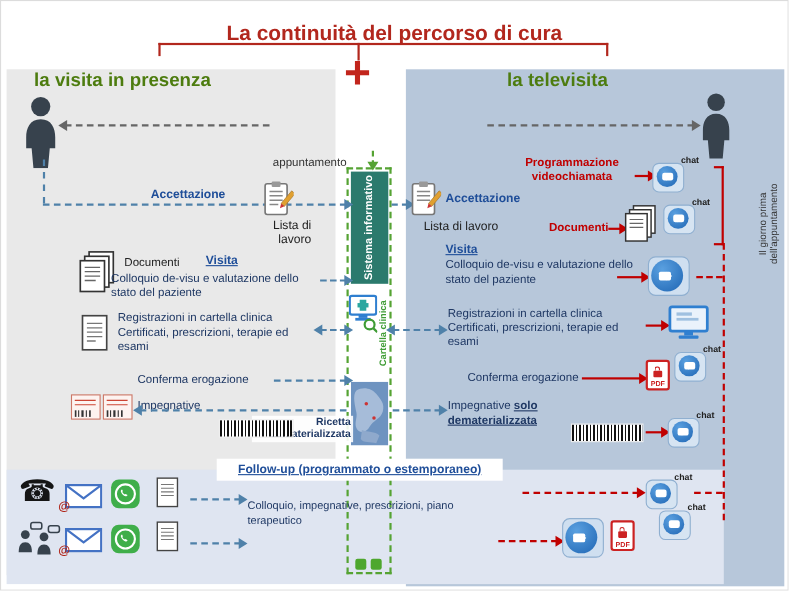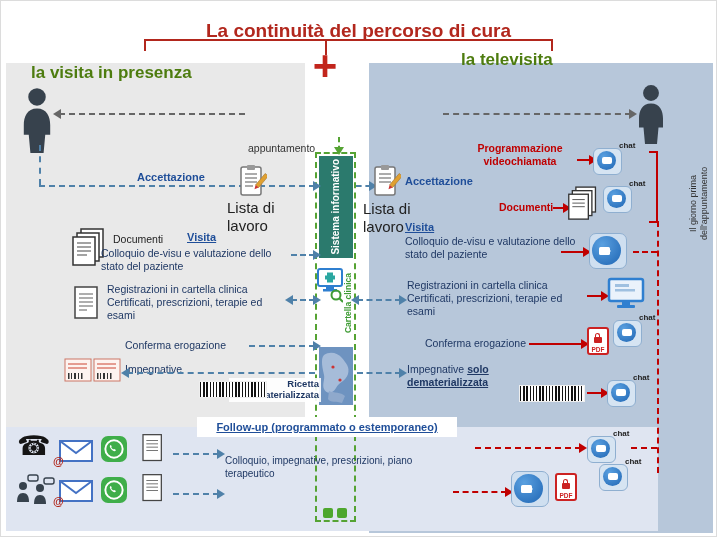--- a/index.html
+++ b/index.html
@@ -41,21 +41,21 @@
   .cart-label{left:340px;top:261px;height:82px;width:13px;display:flex;align-items:center;justify-content:center;}
   .cart-label .vtext{color:#3f9c35;font-weight:bold;font-size:8.5px;}
   .gsq{width:10px;height:10px;background:#4ea72e;border-radius:2px;}
   .ricetta{left:228px;top:377px;width:88px;text-align:right;font-size:9.5px;font-weight:bold;color:#1f3864;
            background:rgba(255,255,255,.9);padding:1px 2px;line-height:1.15;}
   
   .t-blue{color:#1f4e99;font-weight:bold;}
   .t-red{color:#c00000;font-weight:bold;}
   .t-body{color:#1f3864;}
   .u{text-decoration:underline;}
-  .small{font-size:15px;color:#222;text-align:left;line-height:1.2;}
+  .small{font-size:11px;color:#222;text-align:right;line-height:1.2;}
   .body{font-size:10.5px;line-height:1.25;}
   
   .barcode{height:15px;background:repeating-linear-gradient(90deg,#111 0,#111 1.5px,#fff 1.5px,#fff 3.2px);border:1px solid #eee;}
   
   .chat{width:46px;height:36px;}
   .chat .sq{position:absolute;left:0;top:7px;width:27px;height:25px;background:#d6e4f2;border:1px solid #8fafd0;border-radius:6px;}
   .chat .cir{position:absolute;left:4px;top:10px;width:19px;height:19px;border-radius:50%;
              background:radial-gradient(circle at 35% 30%,#5aa0e0,#1f66b4);}
   .chat .bub{position:absolute;left:9px;top:16px;width:10px;height:7px;background:#fff;border-radius:2px;}
   .chat .bub::after{content:"";position:absolute;left:1px;bottom:-3px;border:3px solid transparent;border-top-color:#fff;}
@@ -96,21 +96,21 @@
   <div class="abs band"></div>
 
   <div class="abs title">La continuità del percorso di cura</div>
   <div class="abs br-top"></div>
   <div class="abs br-l"></div>
   <div class="abs br-r"></div>
   <div class="abs br-c"></div>
   <div class="abs plus">+</div>
 
   <div class="abs hdr" style="left:30px;top:62px;width:260px;">la visita in presenza</div>
-  <div class="abs hdr" style="left:460px;top:49px;width:200px;">la televisita</div>
+  <div class="abs hdr" style="left:460px;top:62px;width:200px;">la televisita</div>
 
   <svg class="abs" style="left:16px;top:86px;" width="40" height="66" viewBox="0 0 24 40">
     <circle cx="12" cy="6" r="5.3" fill="#37424d"></circle>
     <path d="M12 13c-6 0-8 5-8 10v6h3l1 11h8l1-11h3v-6c0-5-2-10-8-10z" fill="#37424d"></path>
   </svg>
   <svg class="abs" style="left:632px;top:82px;" width="36" height="62" viewBox="0 0 24 40">
     <circle cx="12" cy="6" r="5.3" fill="#37424d"></circle>
     <path d="M12 13c-6 0-8 5-8 10v6h3l1 11h8l1-11h3v-6c0-5-2-10-8-10z" fill="#37424d"></path>
   </svg>
 

